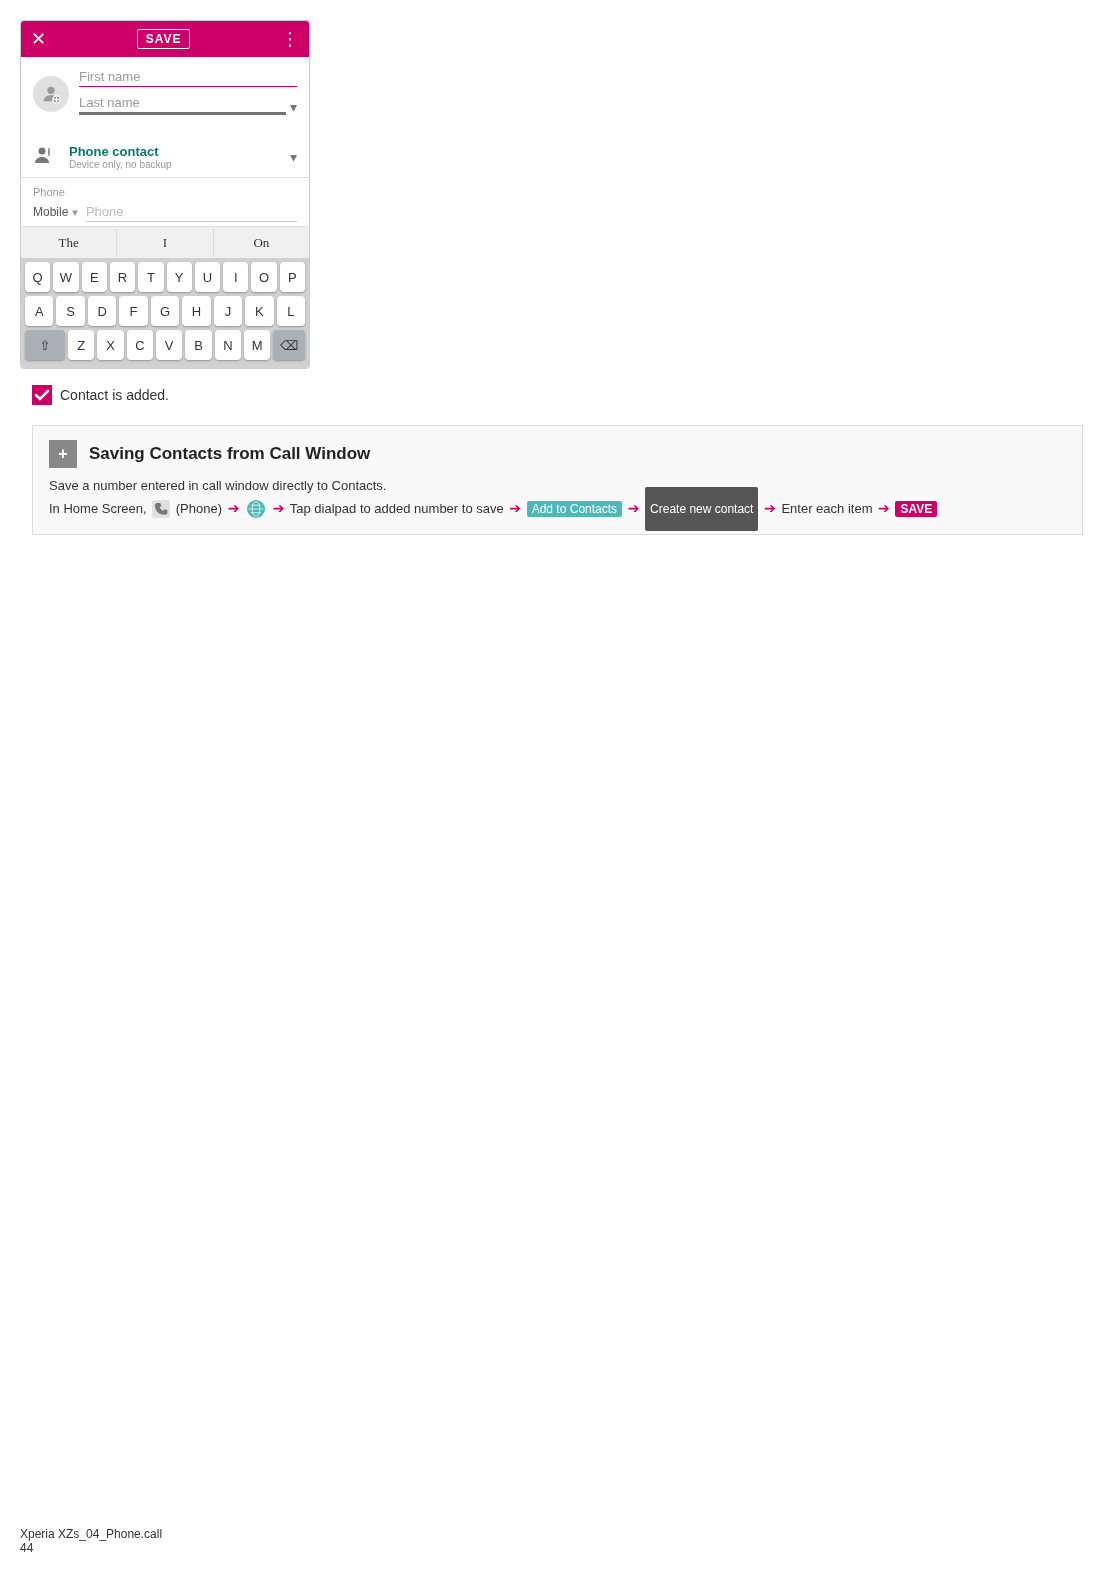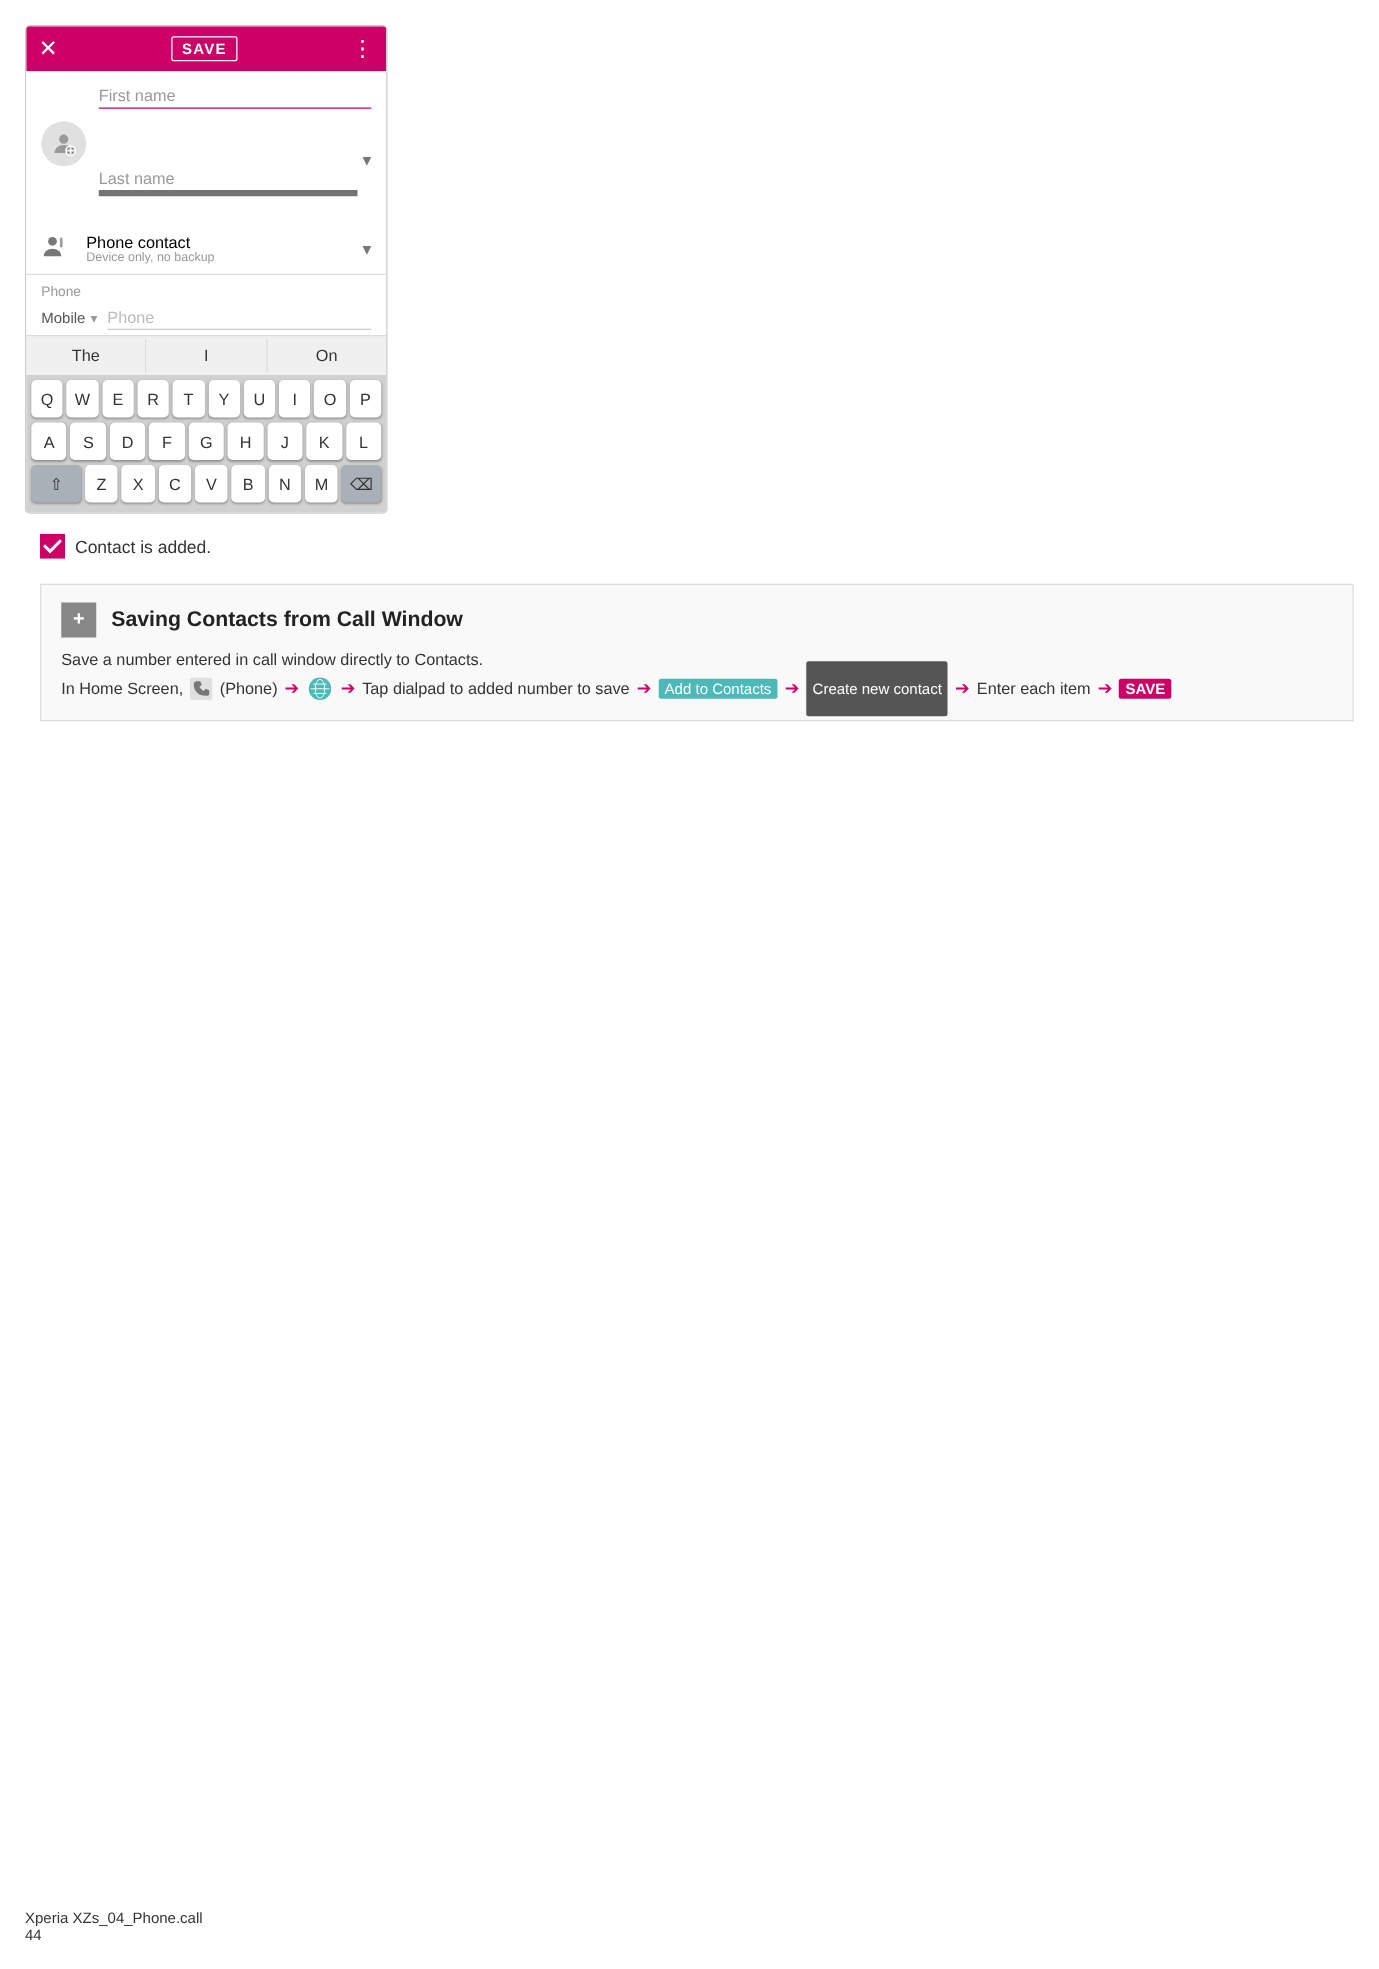--- a/index.html
+++ b/index.html
@@ -85,22 +85,21 @@
       padding: 2px 0;
       margin-bottom: 6px;
       color: #333;
       background: transparent;
     }
     .input-field::placeholder {
       color: #999;
       font-size: 13px;
     }
     .input-field-last {
-      border-bottom: 5px solid #737373;
-      margin-top: 40px;
+      border-bottom: 3px solid #737373;
     }
     .input-with-arrow {
       display: flex;
       align-items: center;
     }
     .input-with-arrow input {
       flex: 1;
     }
     .chevron-down {
       color: #777;
@@ -121,22 +120,22 @@
       height: 28px;
       margin-right: 8px;
       color: #777;
       font-size: 18px;
     }
     .contact-type-info {
       flex: 1;
     }
     .contact-type-name {
       font-size: 13px;
-      font-weight: normal;
-      color: #000000;
+      font-weight: bold;
+      color: #0f766e;
     }
     .contact-type-sub {
       font-size: 10px;
       color: #999;
     }
 
     
     .phone-section {
       padding: 8px 12px 4px 12px;
       background: #fff;
@@ -182,20 +181,21 @@
       height: 32px;
       align-items: center;
     }
     .autocomplete-item {
       flex: 1;
       text-align: center;
       font-size: 13px;
       color: #333;
       padding: 6px 4px;
       border-right: 1px solid #ddd;
+      font-family: Liberation Serif, serif;
     }
     .autocomplete-item:last-child { border-right: none; }
 
     
     .keyboard {
       background: #d1d1d1;
       padding: 4px;
     }
     .key-row {
       display: flex;

